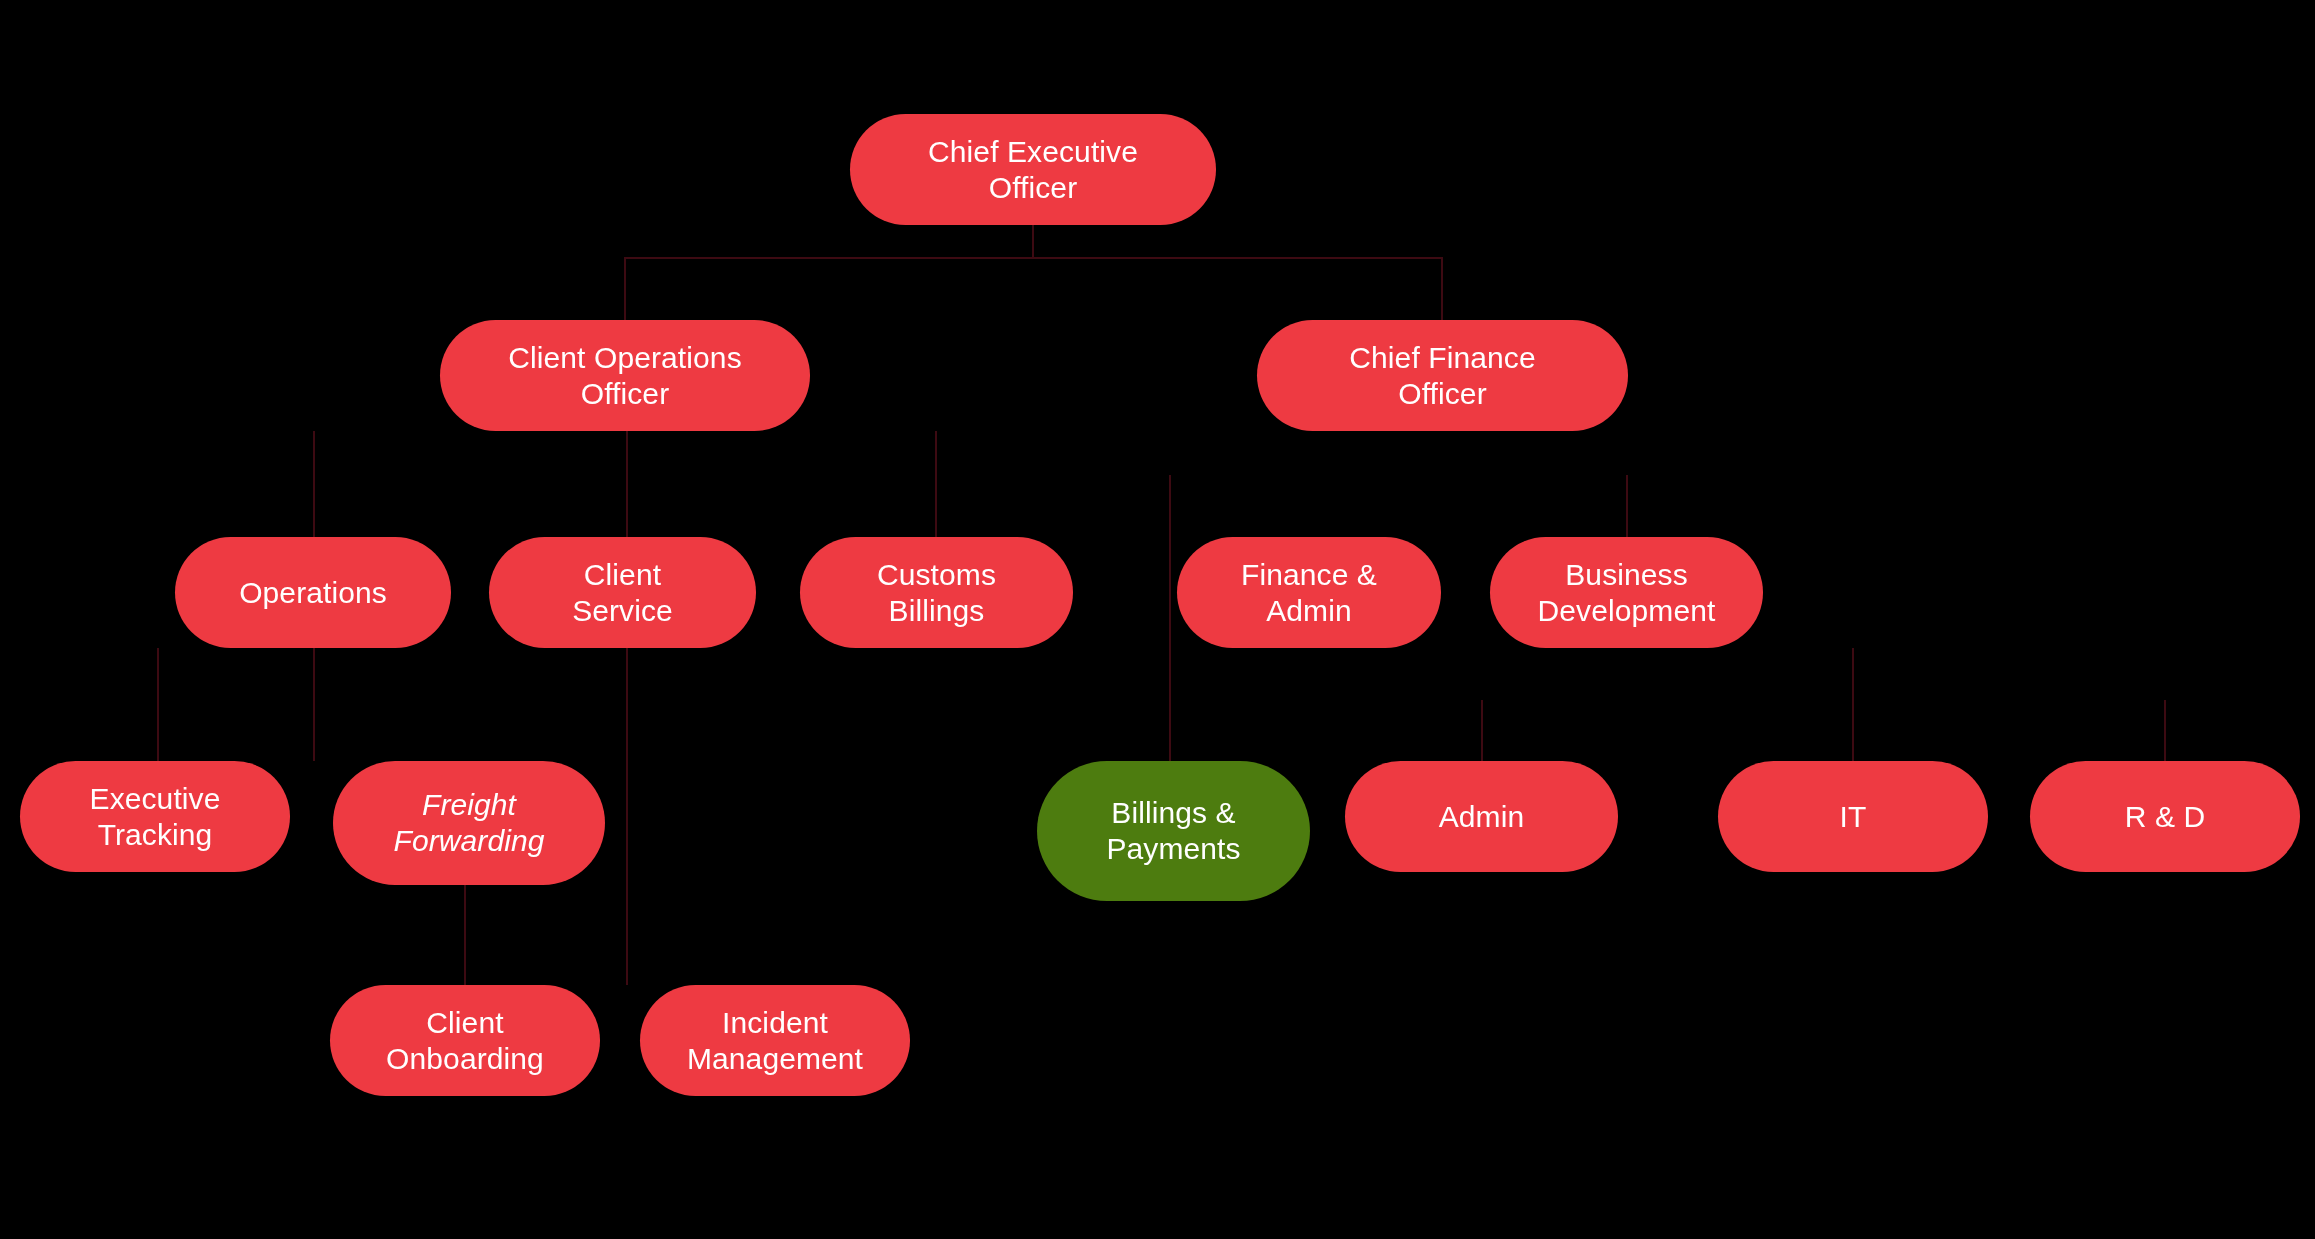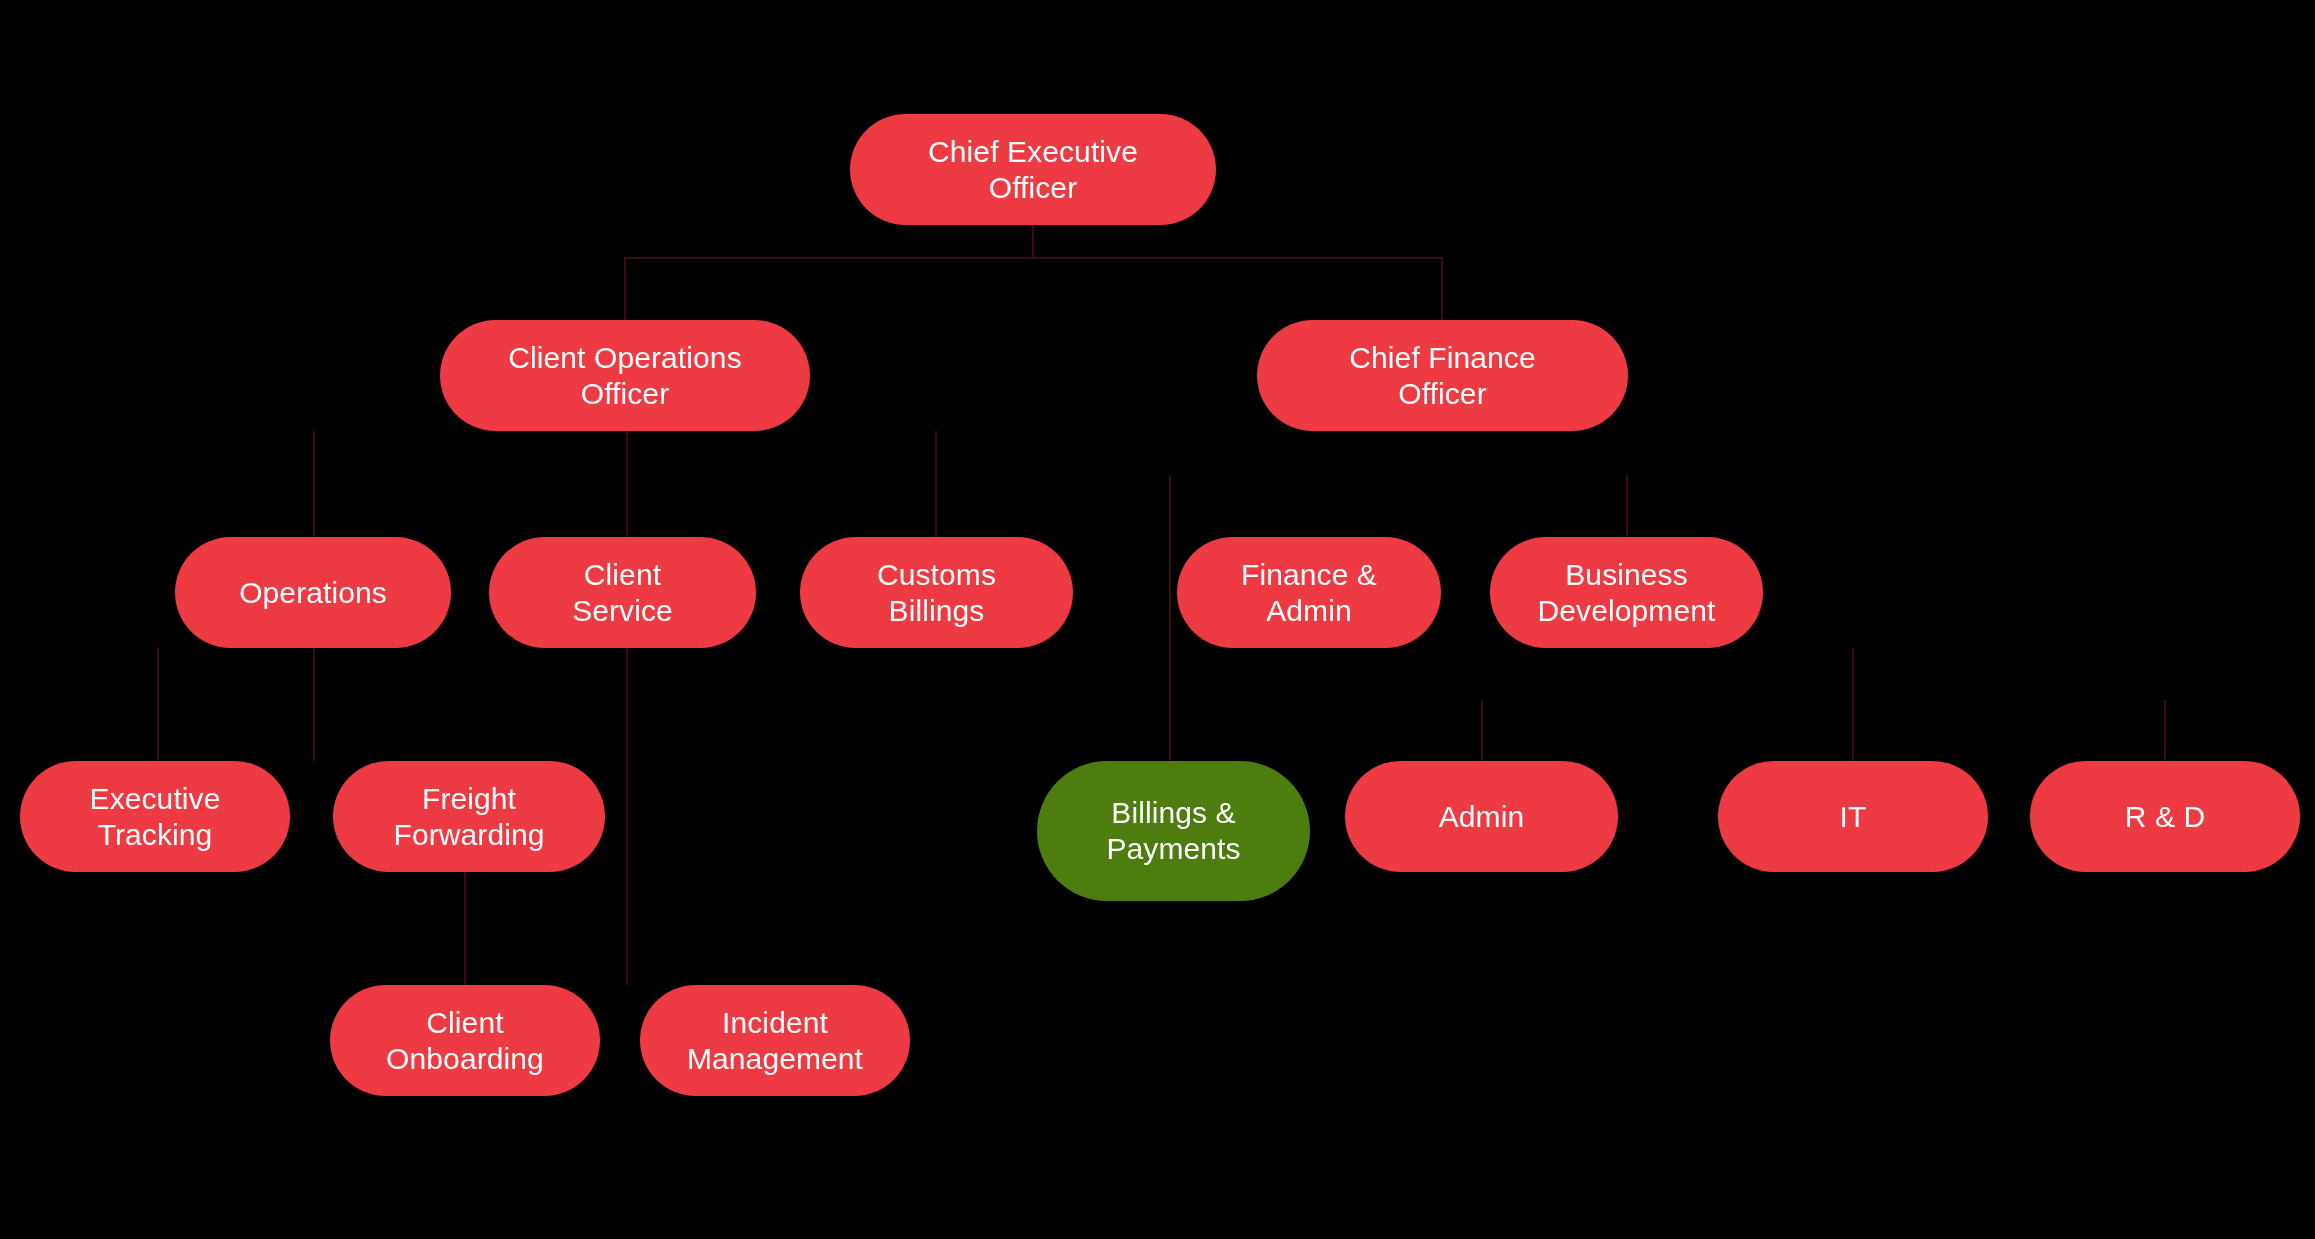--- a/index.html
+++ b/index.html
@@ -82,21 +82,21 @@
       <div class="node node-lvl-3" style="left: 489px; top: 537px; width: 267px; height: 111px; background: rgb(238, 58, 66); color: rgb(255, 255, 255);">Client
 Service</div>
       <div class="node node-lvl-3" style="left: 800px; top: 537px; width: 273px; height: 111px; background: rgb(238, 58, 66); color: rgb(255, 255, 255);">Customs
 Billings</div>
       <div class="node node-lvl-3" style="left: 1177px; top: 537px; width: 264px; height: 111px; background: rgb(238, 58, 66); color: rgb(255, 255, 255);">Finance &amp;
 Admin</div>
       <div class="node node-lvl-3" style="left: 1490px; top: 537px; width: 273px; height: 111px; background: rgb(238, 58, 66); color: rgb(255, 255, 255);">Business
 Development</div>
       <div class="node node-lvl-4" style="left: 20px; top: 761px; width: 270px; height: 111px; background: rgb(238, 58, 66); color: rgb(255, 255, 255);">Executive
 Tracking</div>
-      <div class="node node-lvl-4" style="left: 333px; top: 761px; width: 272px; height: 111px; background: rgb(238, 58, 66); color: rgb(255, 255, 255);">Freight
+      <div class="node node-lvl-4" style="left: 333px; top: 761px; width: 272px; height: 124px; background: rgb(238, 58, 66); color: rgb(255, 255, 255); font-style: italic;">Freight
 Forwarding</div>
       <div class="node node-lvl-4" style="left: 1037px; top: 761px; width: 273px; height: 140px; background: #4d7c0f; color: rgb(255, 255, 255);">Billings &amp;
 Payments</div>
       <div class="node node-lvl-4" style="left: 1345px; top: 761px; width: 273px; height: 111px; background: rgb(238, 58, 66); color: rgb(255, 255, 255);">Admin</div>
       <div class="node node-lvl-4" style="left: 1718px; top: 761px; width: 270px; height: 111px; background: rgb(238, 58, 66); color: rgb(255, 255, 255);">IT</div>
       <div class="node node-lvl-4" style="left: 2030px; top: 761px; width: 270px; height: 111px; background: rgb(238, 58, 66); color: rgb(255, 255, 255);">R &amp; D</div>
       <div class="node node-lvl-5" style="left: 330px; top: 985px; width: 270px; height: 111px; background: rgb(238, 58, 66); color: rgb(255, 255, 255);">Client
 Onboarding</div>
       <div class="node node-lvl-5" style="left: 640px; top: 985px; width: 270px; height: 111px; background: rgb(238, 58, 66); color: rgb(255, 255, 255);">Incident
 Management</div>

